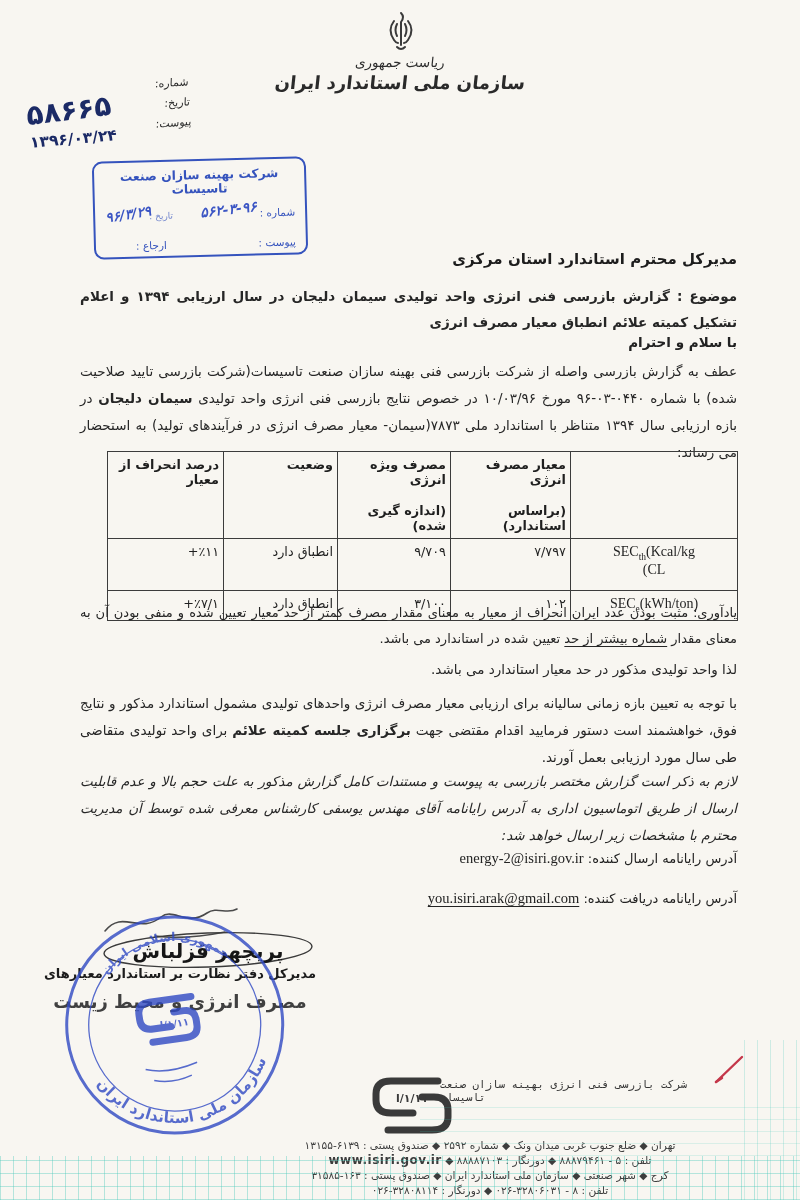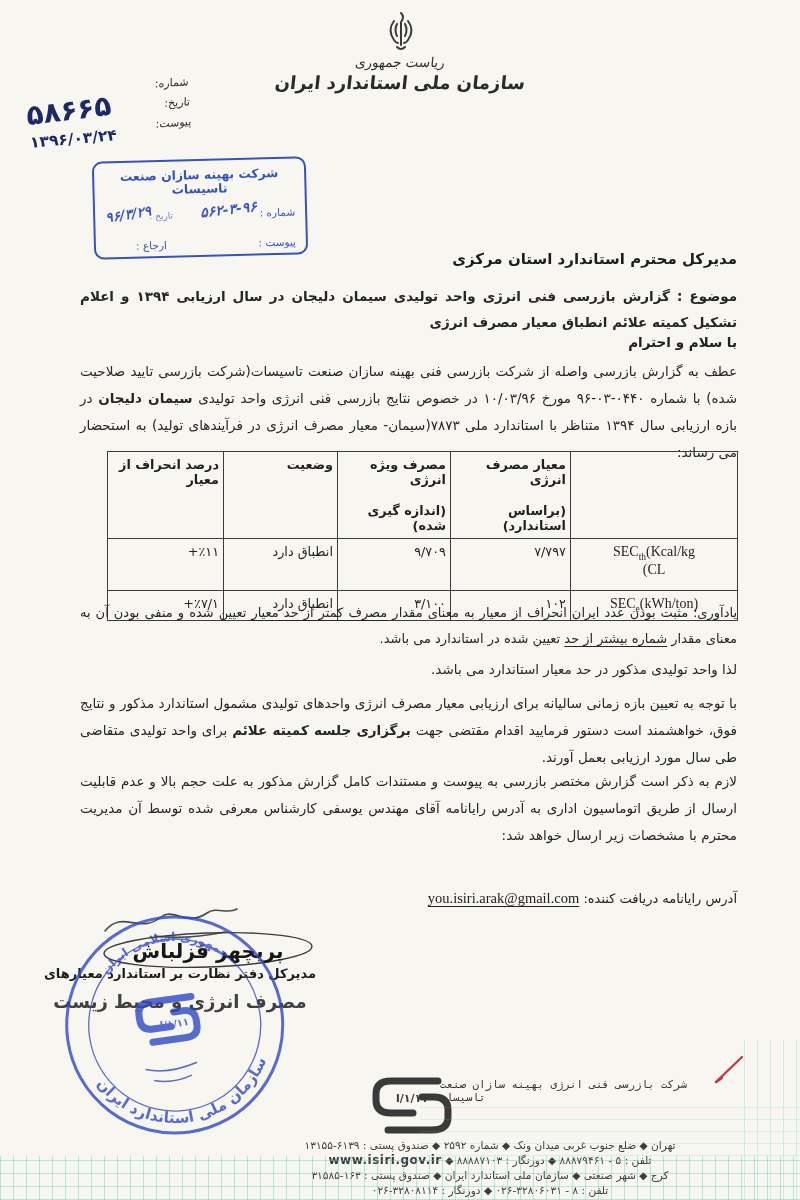--- a/index.html
+++ b/index.html
@@ -143,22 +143,26 @@
       </tbody>
     </table>
   </div>
 
   <div class="abs body-text" style="left:80px;top:600px;width:657px;font-size:13px;line-height:26px;"><span>یادآوری؛ مثبت بودن عدد ایران انحراف از معیار به معنای مقدار </span><span class="seg-u">مصرف کمتر از حد معیار</span><span> تعیین شده و منفی بودن آن به معنای مقدار </span><span class="seg-u">شماره بیشتر از حد</span><span> تعیین شده در استاندارد می باشد.</span></div>
 
   <div class="abs body-text" style="left:80px;top:656px;width:657px;">لذا واحد تولیدی مذکور در حد معیار استاندارد می باشد.</div>
 
   <div class="abs body-text" style="left:80px;top:690px;width:657px;"><span>با توجه به تعیین بازه زمانی سالیانه برای ارزیابی معیار مصرف انرژی واحدهای تولیدی مشمول استاندارد مذکور و نتایج فوق، خواهشمند است دستور فرمایید اقدام مقتضی جهت </span><span class="seg-b">برگزاری جلسه کمیته علائم</span><span> برای واحد تولیدی متقاضی طی سال مورد ارزیابی بعمل آورند.</span></div>
 
-  <div class="abs body-text" style="left:80px;top:768px;width:657px;">لازم به ذکر است گزارش مختصر بازرسی به پیوست و مستندات کامل گزارش مذکور به علت حجم بالا و عدم قابلیت ارسال از طریق اتوماسیون اداری به آدرس رایانامه آقای مهندس یوسفی کارشناس معرفی شده توسط آن مدیریت محترم با مشخصات زیر ارسال خواهد شد:</div>
-
+  <div class="abs body-text" style="left:80px;top:768px;width:657px;font-style:italic;">لازم به ذکر است گزارش مختصر بازرسی به پیوست و مستندات کامل گزارش مذکور به علت حجم بالا و عدم قابلیت ارسال از طریق اتوماسیون اداری به آدرس رایانامه آقای مهندس یوسفی کارشناس معرفی شده توسط آن مدیریت محترم با مشخصات زیر ارسال خواهد شد:</div>
+
+  <div class="abs" style="left:80px;top:850px;width:657px;font-size:13px;text-align:right;">
+    <span>آدرس رایانامه ارسال کننده:</span>
+    <span class="serif" style="font-size:14.5px;">energy-2@isiri.gov.ir</span>
+  </div>
   <div class="abs" style="left:80px;top:890px;width:657px;font-size:13px;text-align:right;">
     <span>آدرس رایانامه دریافت کننده:</span>
     <span class="serif seg-u" style="font-size:14.5px;">you.isiri.arak@gmail.com</span>
   </div>
 
   <div class="abs" style="left:95px;top:903px;">
     <svg width="150" height="38" viewBox="0 0 150 38" fill="none" stroke="#4a4a4a" stroke-width="1.6" stroke-linecap="round">
       <path d="M10 28 C28 6 44 32 66 14 C78 4 92 24 112 10 C122 3 132 12 142 6"></path>
       <path d="M60 33 q30 4 70 -4"></path>
     </svg>

